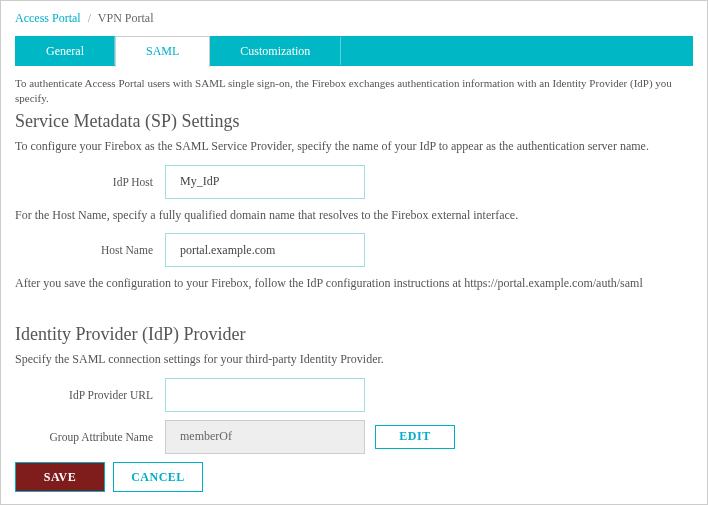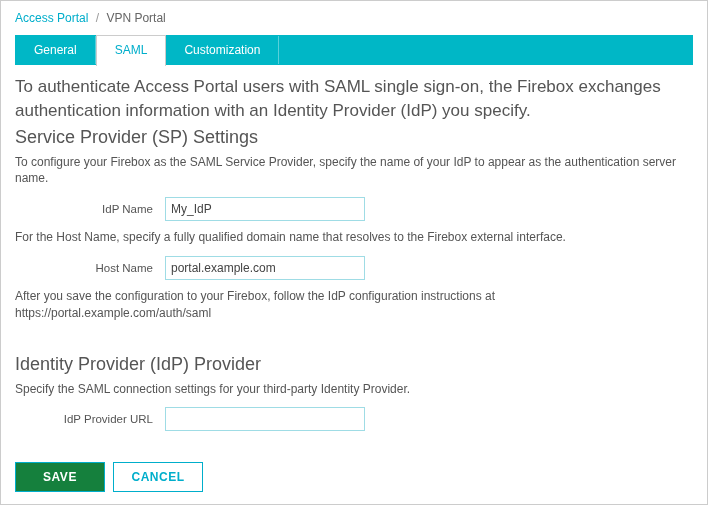--- a/index.html
+++ b/index.html
@@ -1,15 +1,15 @@
 <!DOCTYPE html>
 <html><head>
 <meta charset="utf-8">
 <style>
-  * { box-sizing: border-box; }
+  * { box-sizing: border-box; font-family: Liberation Serif, serif; }
   html, body {
     margin: 0; padding: 0;
     font-family: "Helvetica Neue", Arial, sans-serif;
     font-size: 12px;
     color: #555;
     background: #fff;
   }
   .frame {
     width: 708px; height: 505px;
     border: 1px solid #ccc;
@@ -25,36 +25,36 @@
   .breadcrumb .sep { color: #999; margin: 0 4px; }
   .breadcrumb .current { color: #666; }
   .tabs {
     display: flex;
     background: #00b7c6;
     height: 30px;
     border: 1px solid #00b7c6;
     margin-bottom: 10px;
   }
   .tab {
-    padding: 0 18px;
+    padding: 0 30px;
     line-height: 28px;
     font-size: 12px;
     color: #fff;
     cursor: pointer;
     border-right: 1px solid rgba(255,255,255,0.35);
   }
   .tab.active {
     background: #fff;
     color: #00aecb;
     border: 1px solid #ccc;
     border-bottom: none;
     margin-top: -1px;
     height: 31px;
   }
-  .intro { font-size: 17px; color: #555; margin: 8px 0 0; line-height: 1.4; }
+  .intro { font-size: 11px; color: #555; margin: 8px 0 0; line-height: 1.4; }
   .enable-row { margin: 8px 0 6px; display: flex; align-items: center; gap: 6px; }
   .enable-row input { accent-color: #00aecb; }
   h3.section {
     font-weight: 300;
     font-size: 18px;
     color: #555;
     margin: 4px 0 6px;
   }
   .helptext { font-size: 12px; color: #555; margin: 6px 0 10px; line-height: 1.4; }
   .form-row {
@@ -64,23 +64,23 @@
   }
   .form-label {
     width: 150px;
     text-align: right;
     padding-right: 12px;
     font-size: 11.5px;
     color: #555;
   }
   .text-input {
     width: 200px;
-    height: 24px;
+    height: 34px;
     border: 1px solid #9fdce5;
-    padding: 2px 5px;
+    padding: 2px 14px;
     font-size: 12px;
     color: #444;
     background: #fff;
   }
   .text-input.readonly {
     background: #eee;
     border: 1px solid #ccc;
     color: #666;
   }
   .btn {
@@ -90,21 +90,21 @@
     background: #fff;
     color: #00aecb;
     font-weight: 700;
     font-size: 12px;
     letter-spacing: 0.5px;
     cursor: pointer;
     text-align: center;
   }
   .btn.edit { height: 24px; min-width: 80px; margin-left: 10px; }
   .btn.primary {
-    background: #15803d;
+    background: #7f1d1d;
     color: #fff;
     border: 1px solid #00aecb;
   }
   .footer-actions {
     position: absolute;
     left: 14px;
     bottom: 12px;
     display: flex;
     gap: 8px;
   }
@@ -123,25 +123,25 @@
 
   <div class="tabs">
     <div class="tab">General</div>
     <div class="tab active">SAML</div>
     <div class="tab">Customization</div>
   </div>
 
   <div class="intro">To authenticate Access Portal users with SAML single sign-on, the Firebox exchanges authentication information with an Identity Provider (IdP) you specify.</div>
 
 
-  <h3 class="section">Service Provider (SP) Settings</h3>
+  <h3 class="section">Service Metadata (SP) Settings</h3>
   <div class="helptext">To configure your Firebox as the SAML Service Provider, specify the name of your IdP to appear as the authentication server name.</div>
 
   <div class="form-row">
-    <div class="form-label">IdP Name</div>
+    <div class="form-label">IdP Host</div>
     <input class="text-input" value="My_IdP" style="">
   </div>
 
   <div class="helptext">For the Host Name, specify a fully qualified domain name that resolves to the Firebox external interface.</div>
 
   <div class="form-row">
     <div class="form-label">Host Name</div>
     <input class="text-input" value="portal.example.com" style="">
   </div>
 
@@ -150,19 +150,24 @@
   <div class="spacer"></div>
 
   <h3 class="section">Identity Provider (IdP) Provider</h3>
   <div class="helptext">Specify the SAML connection settings for your third-party Identity Provider.</div>
 
   <div class="form-row">
     <div class="form-label">IdP Provider URL</div>
     <input class="text-input" value="" style="">
   </div>
 
+  <div class="form-row">
+    <div class="form-label">Group Attribute Name</div>
+    <input class="text-input readonly" readonly="" value="memberOf" style="">
+    <button class="btn edit">EDIT</button>
+  </div>
 
   <div class="footer-actions">
     <button class="btn primary">SAVE</button>
     <button class="btn">CANCEL</button>
   </div>
 
 </div>
 
 </body></html>

